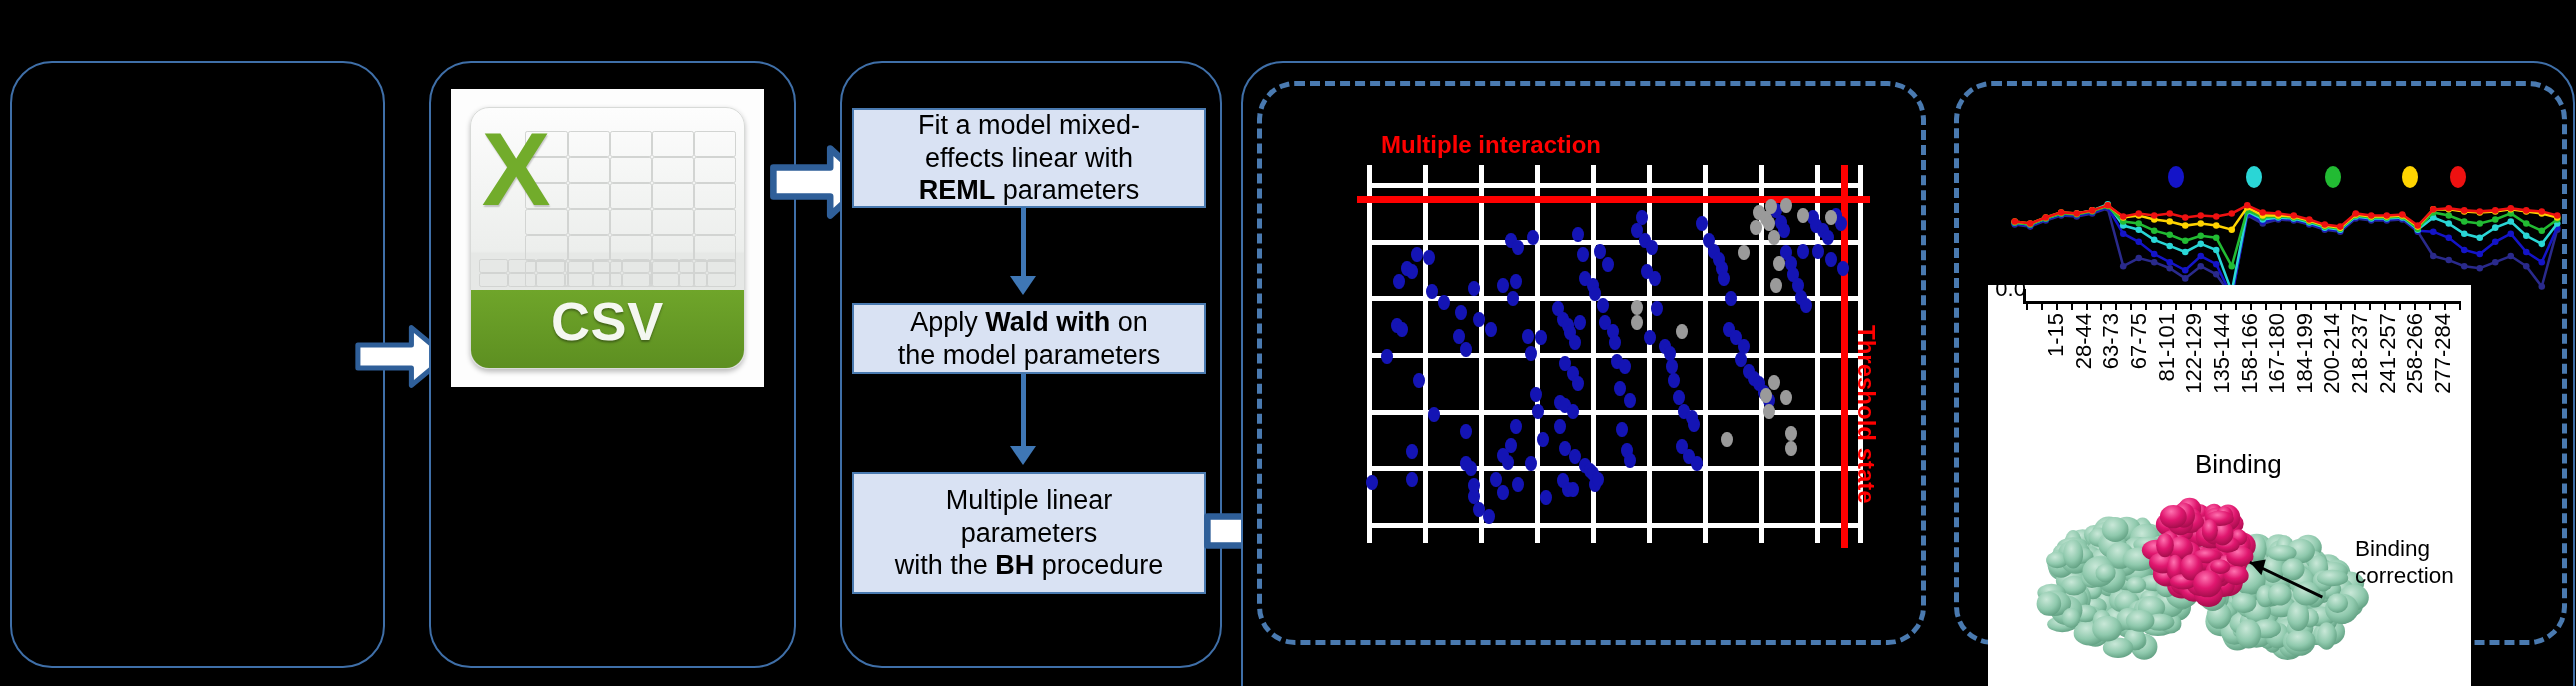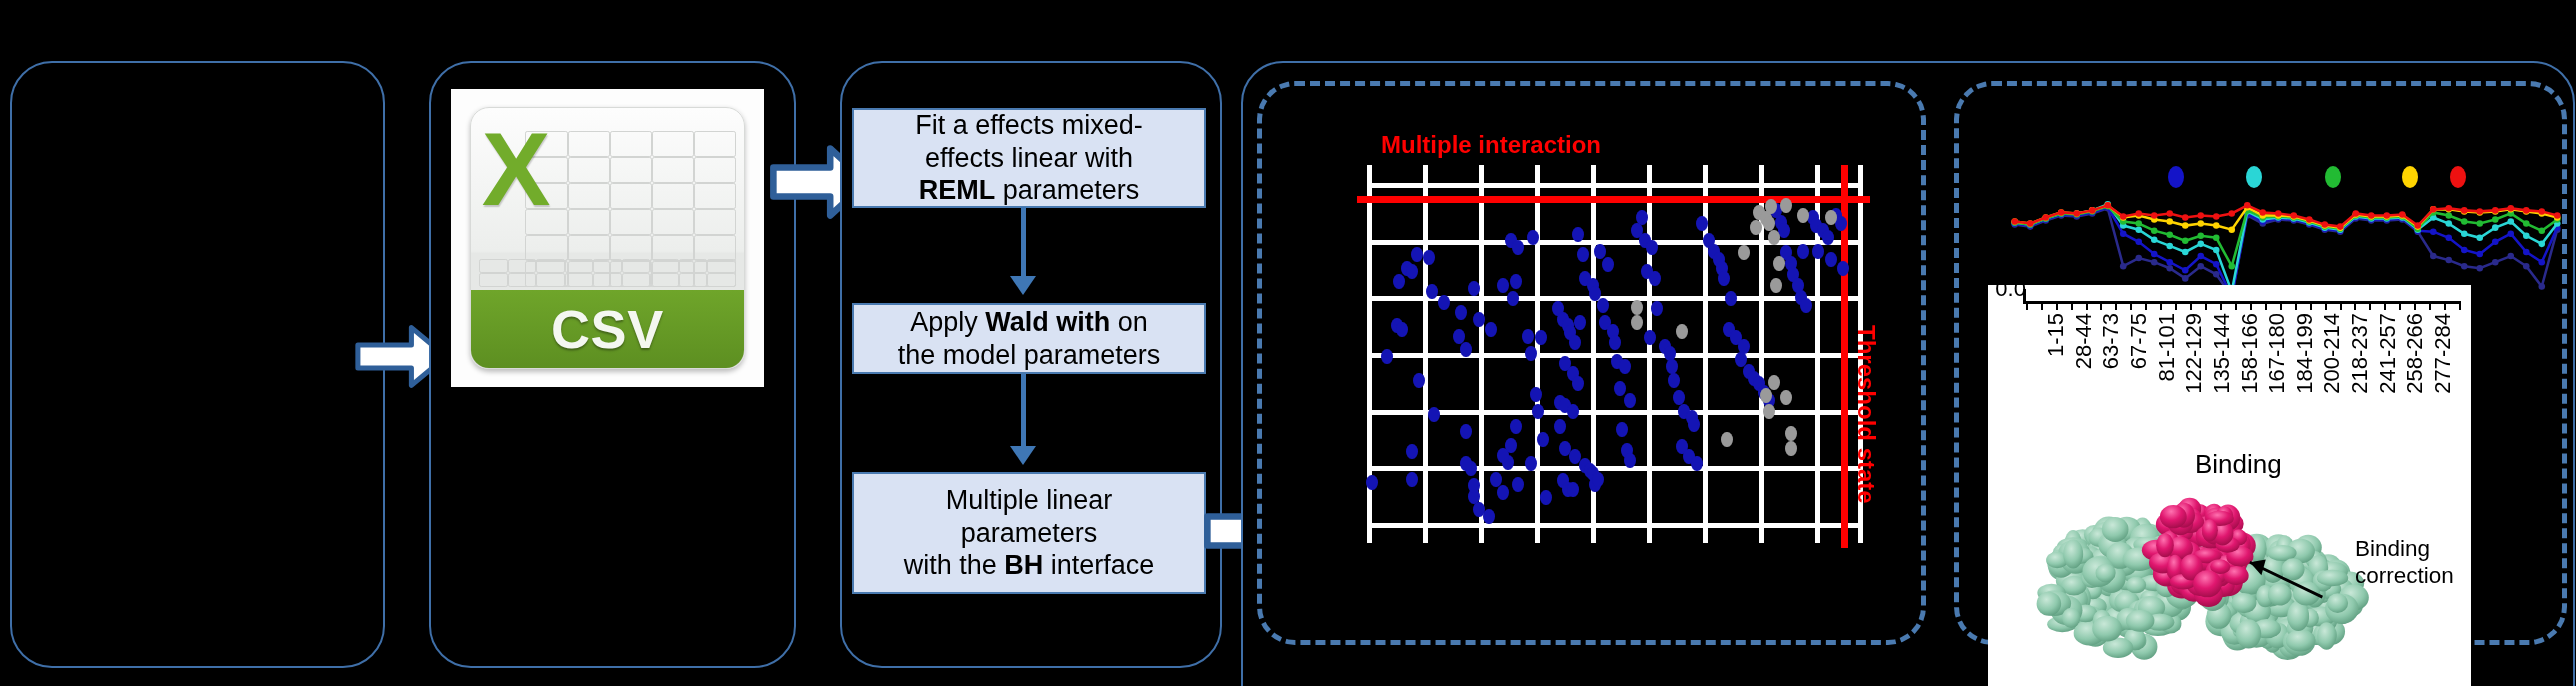--- a/index.html
+++ b/index.html
@@ -22,21 +22,21 @@
   .csv-grid{position:absolute;left:20%;top:9%;right:3%;bottom:31%;
             display:grid;grid-template-columns:repeat(5,1fr);grid-template-rows:repeat(6,1fr);}
   .csv-grid div{border:0.7px solid #d2d4d2;border-radius:2.2px;}
   .csv-grid2{position:absolute;left:3%;top:58%;right:3%;bottom:31%;
             display:grid;grid-template-columns:repeat(9,1fr);grid-template-rows:repeat(2,1fr);}
   .csv-grid2 div{border:0.7px solid #d2d4d2;border-radius:2.2px;}
   .csv-x{position:absolute;left:4%;top:4%;font-size:103px;font-weight:bold;color:#72ac2b;
          font-family:"Liberation Sans",sans-serif;line-height:1;text-shadow:0.7px 1.5px 1.5px rgba(0,0,0,.2);}
   .csv-band{position:absolute;left:0;right:0;bottom:0;height:30%;
             background:linear-gradient(#6fa52a,#5d8f21);
-            display:flex;align-items:center;justify-content:center;}
+            display:flex;align-items:flex-start;justify-content:center;}
   .csv-band span{color:#f4f7f0;font-size:54px;font-weight:bold;letter-spacing:0.7px;
                  text-shadow:0 1.5px 2.2px rgba(0,0,0,.35);}
 
   
   .fbox{position:absolute;background:#d9e2f3;border:2.2px solid #4a7ab0;
         display:flex;align-items:center;justify-content:center;text-align:center;
         color:#000;font-size:27px;line-height:1.22;padding:4.4px 7.3px;box-sizing:border-box;}
   .vconn{position:absolute;width:5.1px;background:#3f77b5;}
   .vhead{position:absolute;width:0;height:0;border-left:13px solid transparent;
          border-right:13px solid transparent;border-top:19px solid #3f77b5;}
@@ -141,21 +141,21 @@
 <div class="arrow" style="left:769px;top:131px;width:102px;height:102px;">
   <svg width="102" height="102" viewBox="0 0 140 140">
     <path d="M6 50 L84 50 L84 24 L134 70 L84 116 L84 90 L6 90 Z" fill="#ffffff" stroke="#2f5f99" stroke-width="9" stroke-linejoin="round"></path>
   </svg>
 </div>
 
 <div class="panel" style="left:840px;top:61px;bottom:19px;width:378px;"></div>
 
 <div class="fbox" style="left:852px;top:108px;width:354px;height:100px;">
   <div>
-    <span>Fit a effects mixed-</span><br>
+    <span>Fit a model mixed-</span><br>
     <span>effects linear with</span><br>
     <b>REML</b>
     <span>parameters</span>
   </div>
 </div>
 
 <div class="vconn" style="left:1021px;top:207px;height:73px;"></div>
 <div class="vhead" style="left:1010px;top:276px;"></div>
 
 <div class="fbox" style="left:852px;top:303px;width:354px;height:71px;">
@@ -166,21 +166,21 @@
 </div>
 
 <div class="vconn" style="left:1021px;top:374px;height:76px;"></div>
 <div class="vhead" style="left:1010px;top:446px;"></div>
 
 <div class="fbox" style="left:852px;top:472px;width:354px;height:122px;">
   <div>
     
     <span>Multiple linear</span><br>
     <span>parameters</span><br>
-    <span>with the </span><b>BH</b><span> interface</span>
+    <span>with the </span><b>BH</b><span> procedure</span>
   </div>
 </div>
 
 <div class="arrow" style="left:1203px;top:480px;width:102px;height:102px;">
   <svg width="102" height="102" viewBox="0 0 140 140">
     <path d="M6 50 L84 50 L84 24 L134 70 L84 116 L84 90 L6 90 Z" fill="#ffffff" stroke="#2f5f99" stroke-width="9" stroke-linejoin="round"></path>
   </svg>
 </div>
 
 <div class="panel" style="left:1241px;top:61px;bottom:-44px;width:1330px;"></div>

